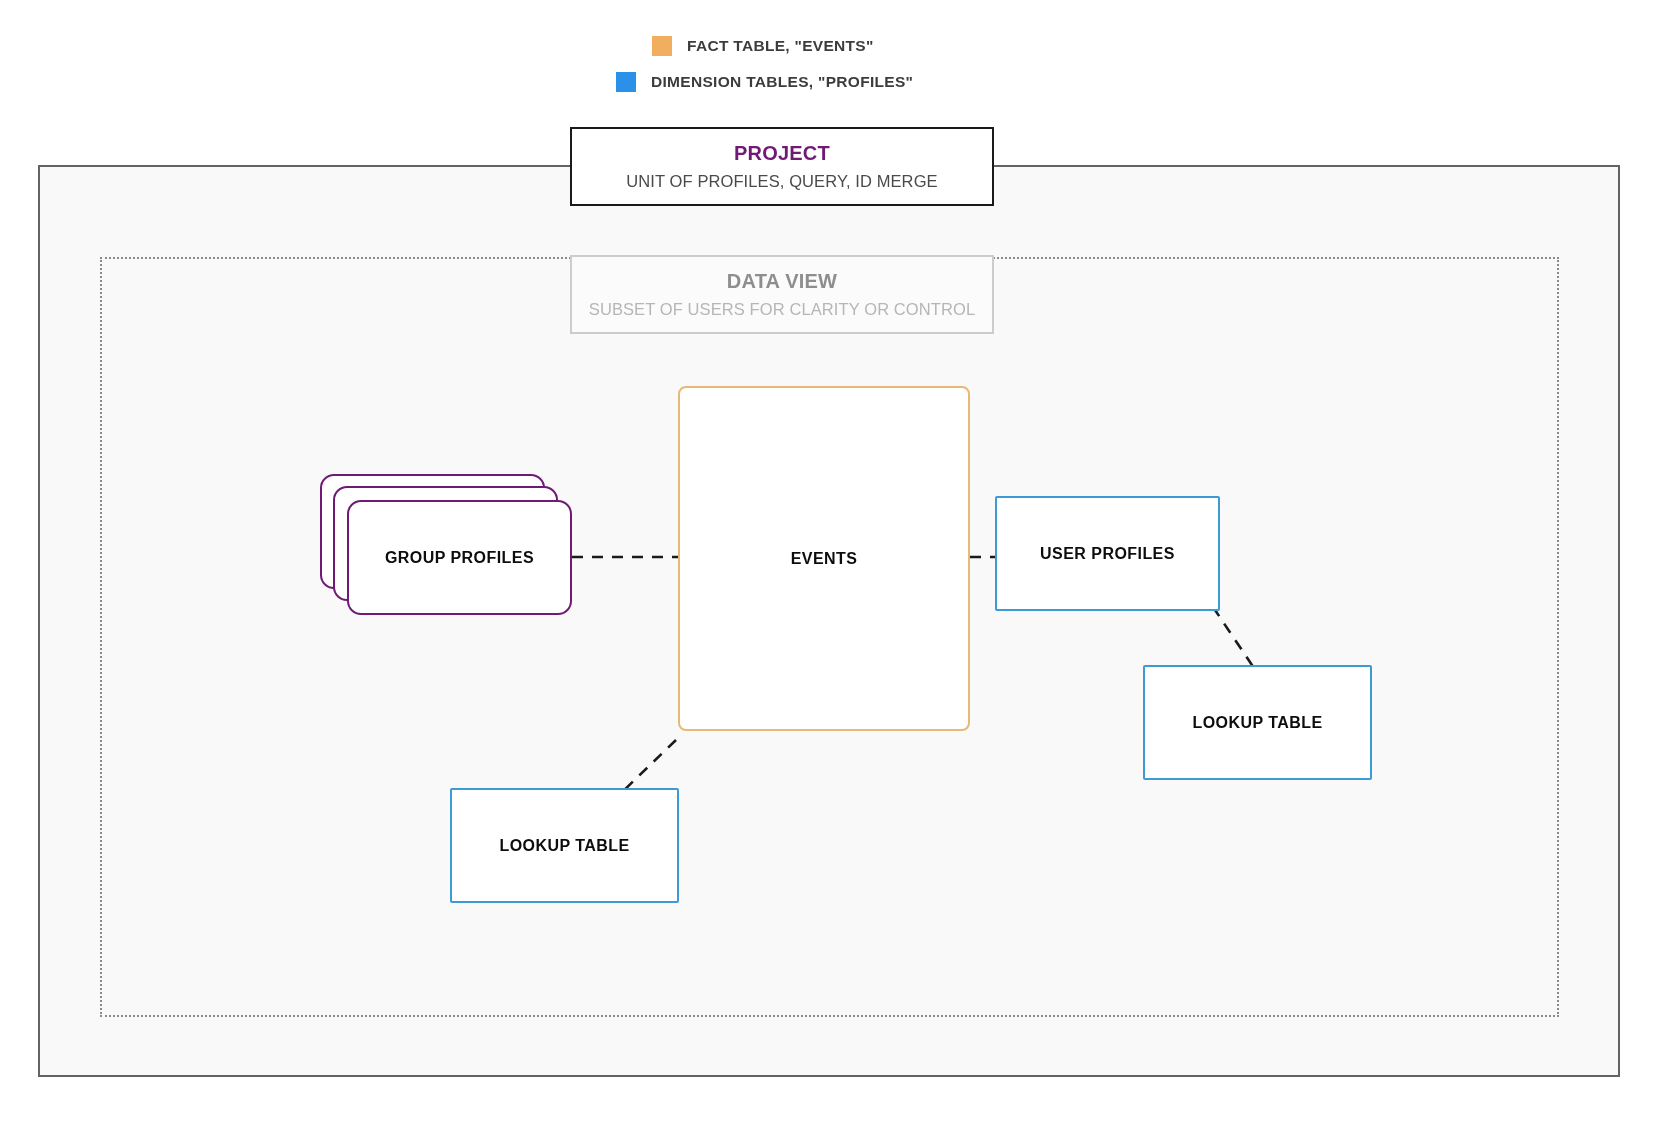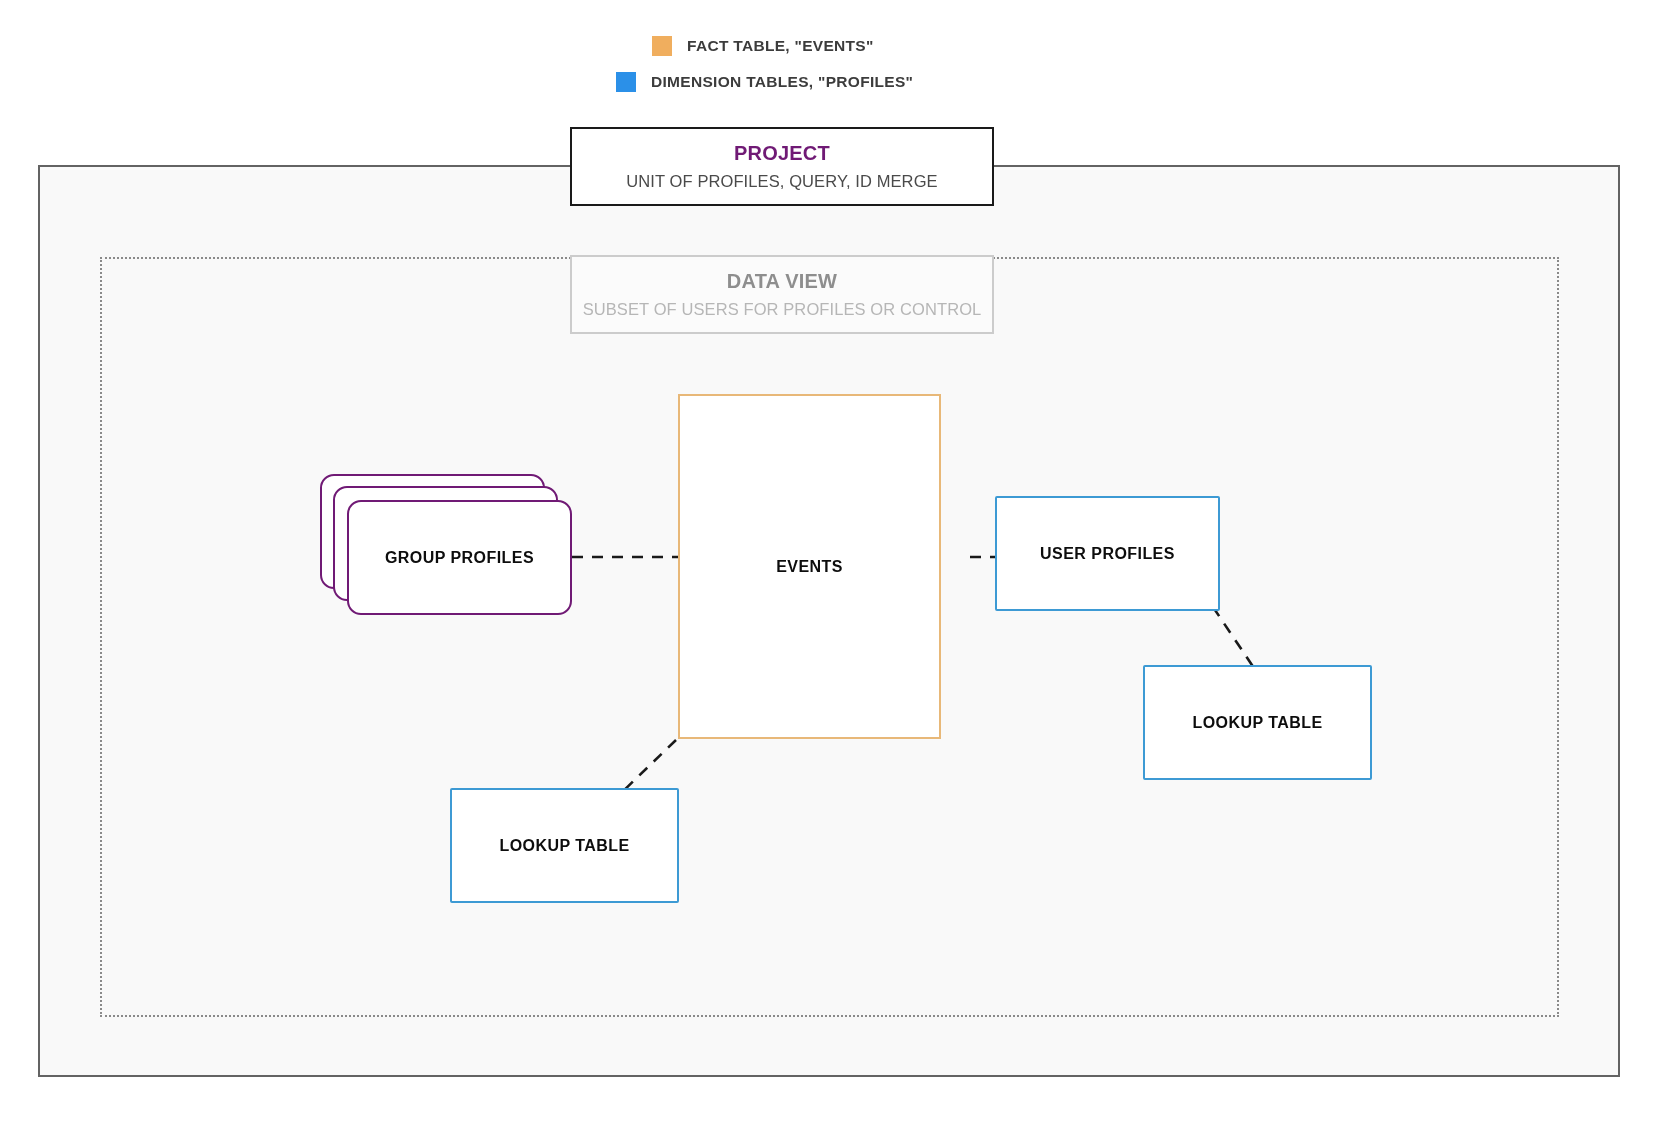--- a/index.html
+++ b/index.html
@@ -134,23 +134,24 @@
     border: 2px solid #e8b878;
     border-radius: 0;
   }
   .entity.dim {
     border: 2px solid #3d9ad4;
     border-radius: 2px;
   }
 
   #events-box {
     left: 678px;
-    top: 394px;
-    width: 263px;
+    top: 386px;
+    width: 292px;
     height: 345px;
+    border-radius: 8px;
   }
   #user-profiles-box {
     left: 995px;
     top: 496px;
     width: 225px;
     height: 115px;
   }
   #lookup-right-box {
     left: 1143px;
     top: 665px;
@@ -234,21 +235,21 @@
     <line class="conn-line" x1="676" y1="740" x2="617" y2="797"></line>
   </svg>
 
   <div class="hdr-box" id="project-box">
     <div class="hdr-title">PROJECT</div>
     <div class="hdr-sub">UNIT OF PROFILES, QUERY, ID MERGE</div>
   </div>
 
   <div class="hdr-box" id="dataview-box">
     <div class="hdr-title">DATA VIEW</div>
-    <div class="hdr-sub">SUBSET OF USERS FOR PROFILES OR CONTROL</div>
+    <div class="hdr-sub">SUBSET OF USERS FOR CLARITY OR CONTROL</div>
   </div>
 
   <div class="entity fact" id="events-box">
     <span class="entity-label">EVENTS</span>
   </div>
 
   <div id="group-stack">
     <div class="card card-0"></div>
     <div class="card card-1"></div>
     <div class="card card-2">

